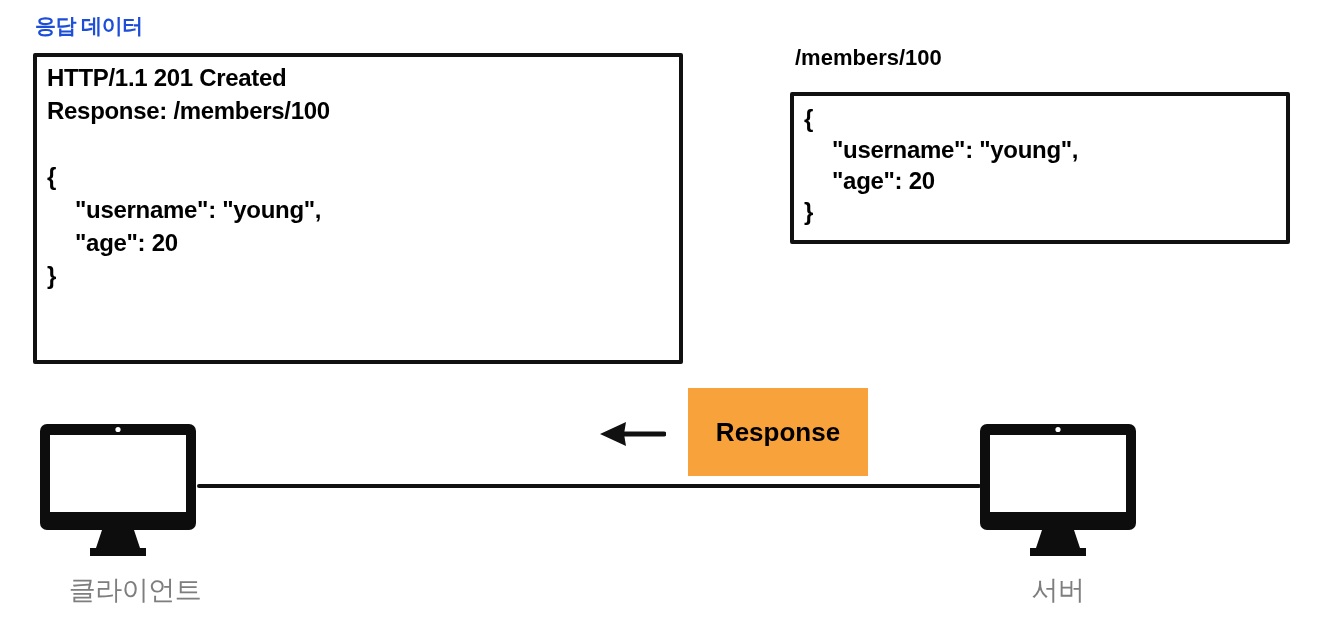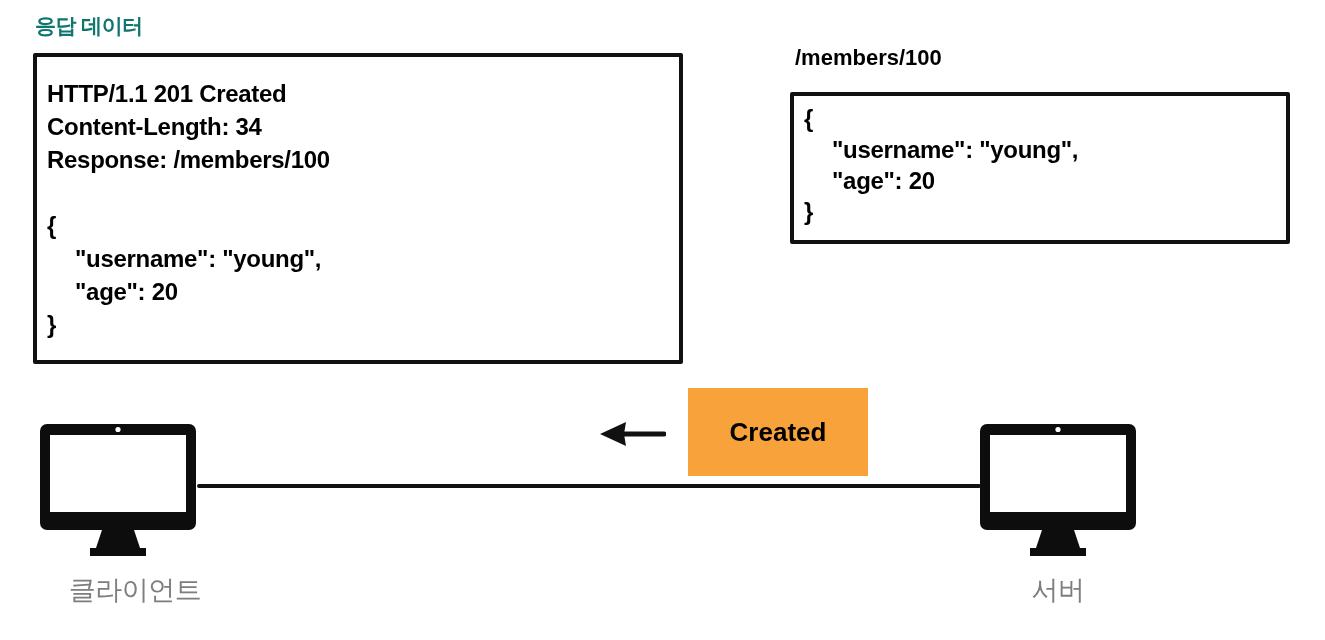--- a/index.html
+++ b/index.html
@@ -15,39 +15,39 @@
     width:1325px;
     height:640px;
     background:#ffffff;
     overflow:hidden;
   }
   .abs{position:absolute;}
 
   
   .diagram-title{
     left:35px; top:12px;
-    font-size:21px; font-weight:700; color:#0f766e;
+    font-size:21px; font-weight:700; color:#1d4ed8;
     letter-spacing:-0.5px;
   }
   .resource-path-label{
     left:795px; top:45px;
     font-size:22px; font-weight:700; color:#000;
   }
 
   
   .sketch-box{
     border:4px solid var(--ink);
     border-radius:2px;
     background:#fff;
     color:#000;
   }
   .http-box{
     left:33px; top:53px;
     width:650px; height:311px;
-    padding:20px 10px;
+    padding:4px 10px;
     font-size:24px; font-weight:600;
     line-height:33px;
     letter-spacing:-0.3px;
   }
   .resource-box{
     left:790px; top:92px;
     width:500px; height:152px;
     padding:7px 10px;
     font-size:24px; font-weight:600;
     line-height:31px;
@@ -95,21 +95,20 @@
 </style>
 </head>
 <body>
 
 <div class="canvas">
 
   <div class="abs diagram-title">응답 데이터</div>
 
   <div class="abs sketch-box http-box">
     <div class="code-line">HTTP/1.1 201 Created</div>
-    <div class="code-line">Content-Length: 34</div>
     <div class="code-line"><span>Response: </span><span class="xbold">/members/100</span></div>
     <div class="json-block">
       <div class="code-line">{</div>
       <div class="code-line indent">"username": "young",</div>
       <div class="code-line indent">"age": 20</div>
       <div class="code-line">}</div>
     </div>
   </div>
 
   <div class="abs resource-path-label">/members/100</div>
@@ -119,21 +118,21 @@
     <div class="code-line indent">"username": "young",</div>
     <div class="code-line indent">"age": 20</div>
     <div class="code-line">}</div>
   </div>
 
   <svg class="abs arrow-svg" viewBox="0 0 66 26" xmlns="http://www.w3.org/2000/svg">
     <line x1="20" y1="13" x2="64" y2="13" stroke="#111111" stroke-width="5" stroke-linecap="round"></line>
     <polygon points="0,13 26,1 24,13 26,25" fill="#111111"></polygon>
   </svg>
 
-  <div class="abs response-badge">Created</div>
+  <div class="abs response-badge">Response</div>
 
   <div class="abs wire"></div>
 
   <svg class="abs monitor-svg client-monitor" viewBox="0 0 160 136" xmlns="http://www.w3.org/2000/svg">
     <rect x="2" y="2" width="156" height="106" rx="7" fill="#0d0d0d"></rect>
     <rect x="12" y="13" width="136" height="77" fill="#ffffff"></rect>
     <circle cx="80" cy="7.5" r="2.6" fill="#ffffff"></circle>
     <polygon points="64,108 96,108 102,126 58,126" fill="#0d0d0d"></polygon>
     <rect x="52" y="126" width="56" height="8" fill="#0d0d0d"></rect>
   </svg>

